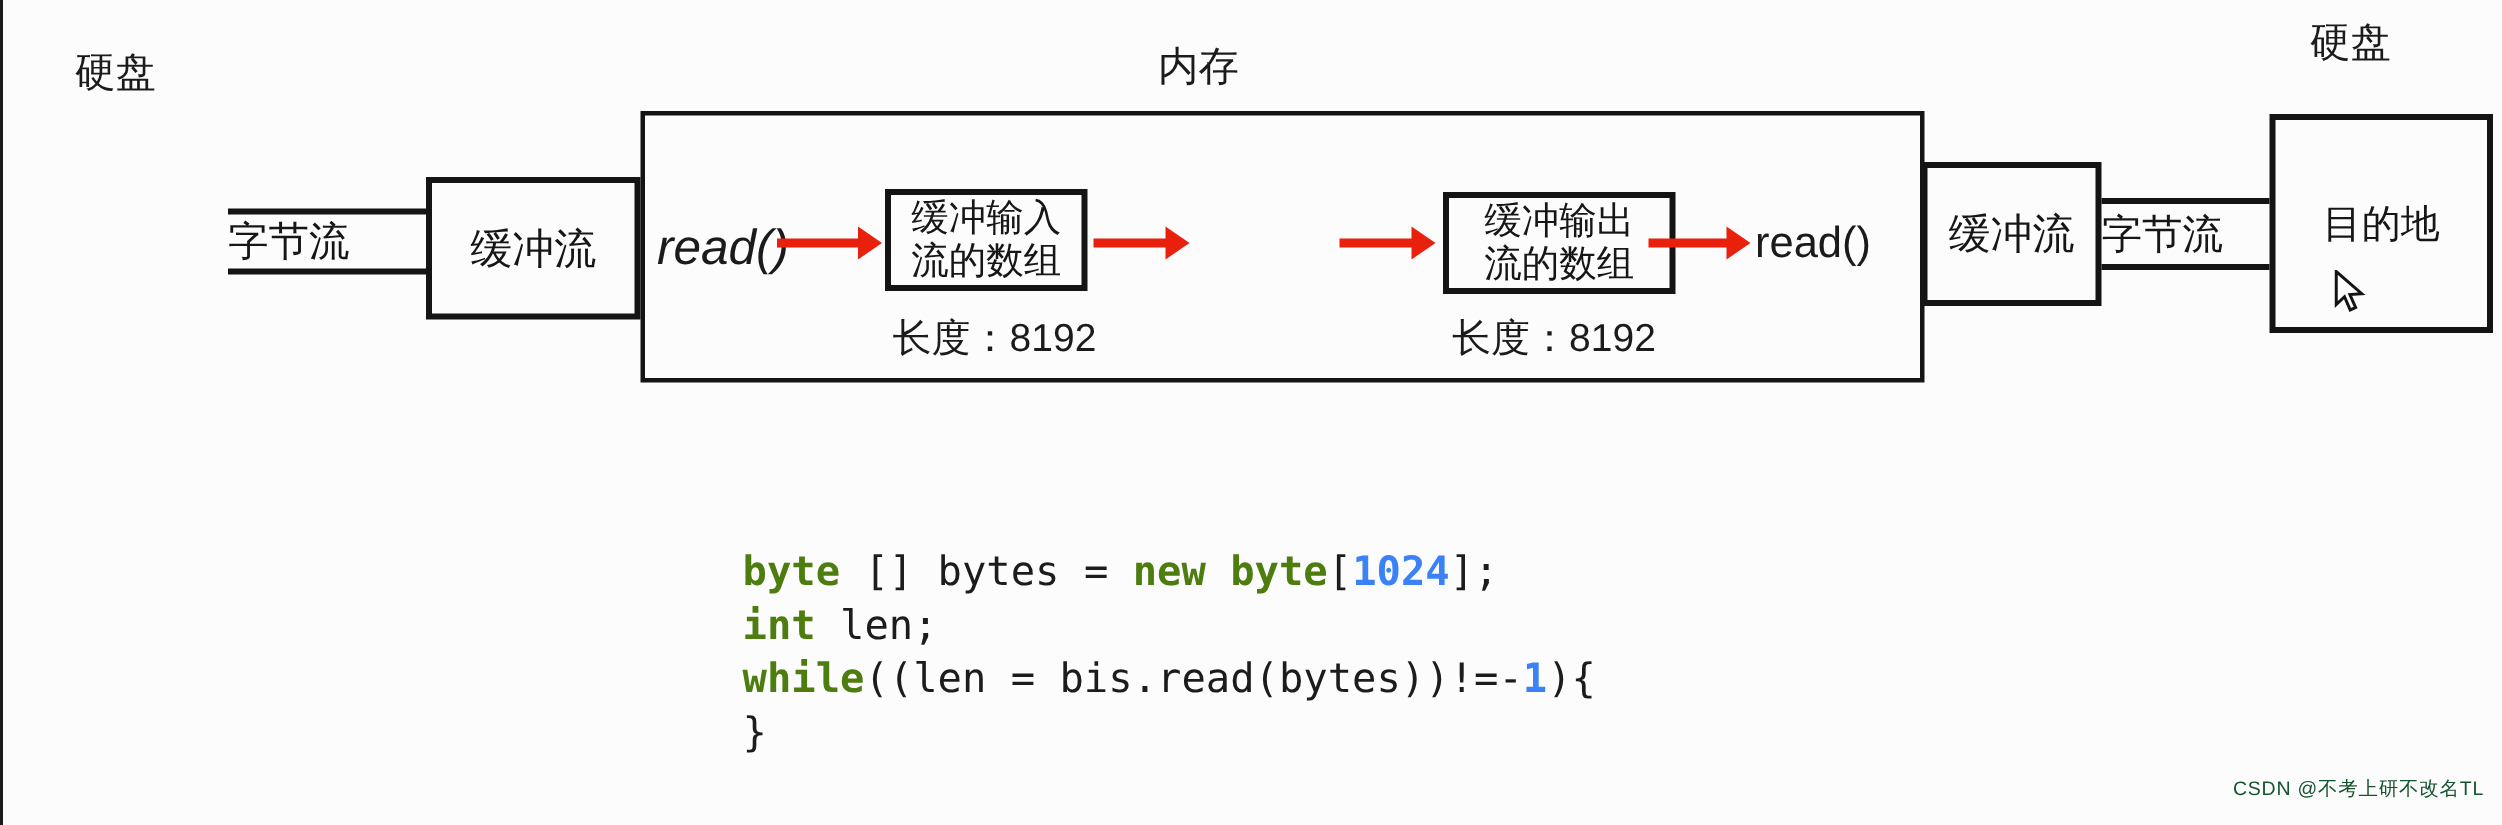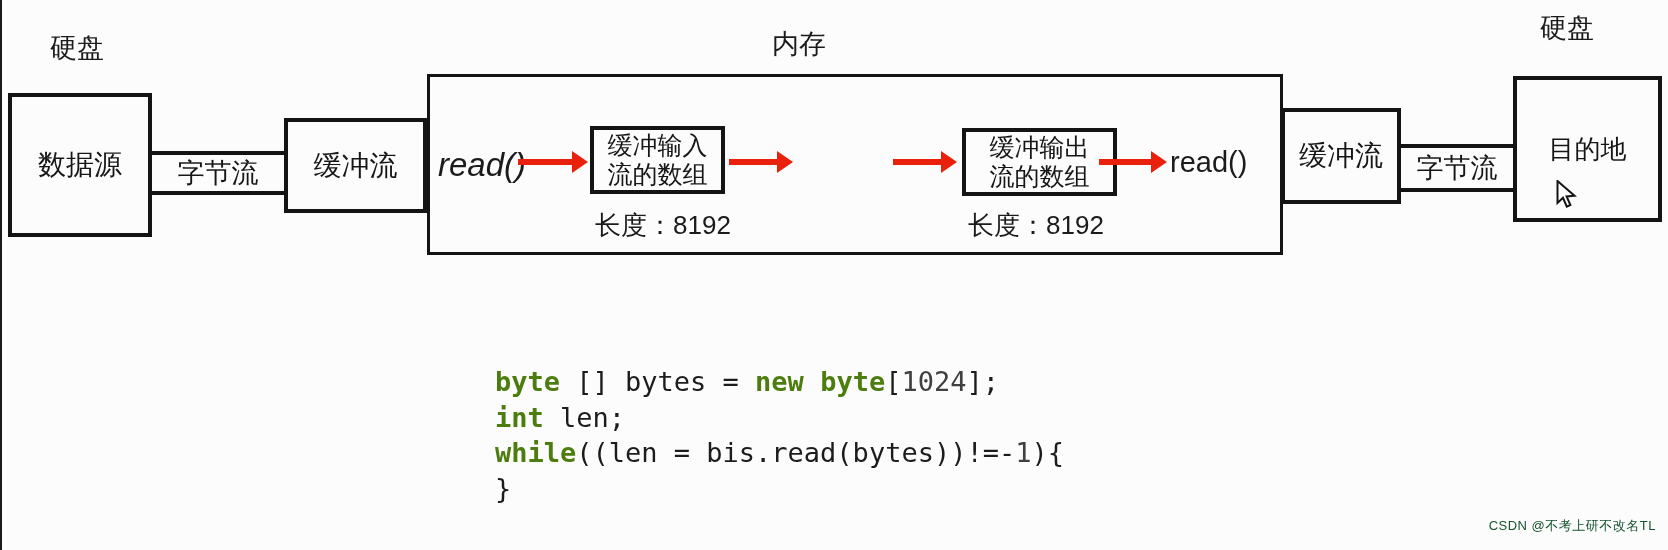--- a/index.html
+++ b/index.html
@@ -11,56 +11,53 @@
   .edge-line{position:absolute;left:0;top:0;width:2px;height:550px;background:#1a1a1a;}
   .lbl{position:absolute;white-space:nowrap;color:#1b1b1b;}
   .box{
     position:absolute;box-sizing:border-box;border:4px solid #141414;
     display:flex;flex-direction:column;align-items:center;justify-content:center;
     text-align:center;background:transparent;
   }
   .conn{
     position:absolute;box-sizing:border-box;
     border-top:4px solid #141414;border-bottom:4px solid #141414;
-    display:flex;align-items:center;justify-content:center;text-align:center;margin-top:12px;
+    display:flex;align-items:center;justify-content:flex-start;text-align:center;
   }
   .memory{position:absolute;box-sizing:border-box;border:3px solid #141414;}
   .arrow{position:absolute;height:0;}
   .arrow .shaft{position:absolute;left:0;top:-3px;height:6px;width:calc(100% - 15px);background:var(--arrow-color,#e8200c);}
   .arrow .head{position:absolute;right:0;top:-11px;width:0;height:0;
     border-left:16px solid var(--arrow-color,#e8200c);
     border-top:11px solid transparent;border-bottom:11px solid transparent;}
   .code{
     position:absolute;left:495px;top:364px;
     font-family:"DejaVu Sans Mono",monospace;font-size:27px;line-height:35.5px;
     color:#1c1c1c;
   }
   .code .cl{white-space:pre;}
   .code .k{color:#4d7c0f;font-weight:bold;}
-  .code .l{color:#404040;font-weight:normal;}
+  .code .l{color:#3b82f6;font-weight:bold;}
   .watermark{
     position:absolute;right:12px;top:517px;font-size:13px;color:#14532d;
     letter-spacing:.5px;
   }
   .cursor{position:absolute;left:1556px;top:180px;}
 </style>
 </head>
 <body>
 
 <div class="canvas" style="background: rgb(252, 252, 252);">
 
   <div class="edge-line"></div>
 
   <div class="lbl" style="left:50px;top:30px;font-size:27px;">硬盘</div>
   <div class="lbl" style="left:772px;top:26px;font-size:27px;">内存</div>
   <div class="lbl" style="left:1540px;top:10px;font-size:27px;">硬盘</div>
 
-  <div class="box" style="left:8px;top:93px;width:144px;height:144px;font-size:28px;">
-    <span>数据源</span>
-  </div>
   <div class="conn" style="left:152px;top:139px;width:132px;height:44px;font-size:27px;">
     <span>字节流</span>
   </div>
   <div class="box" style="left:284px;top:118px;width:143px;height:95px;font-size:28px;">
     <span>缓冲流</span>
   </div>
 
   <div class="memory" style="left:427px;top:74px;width:856px;height:181px;"></div>
 
   <div class="lbl" style="left:438px;top:146px;font-size:33px;font-style:italic;">read()</div>

